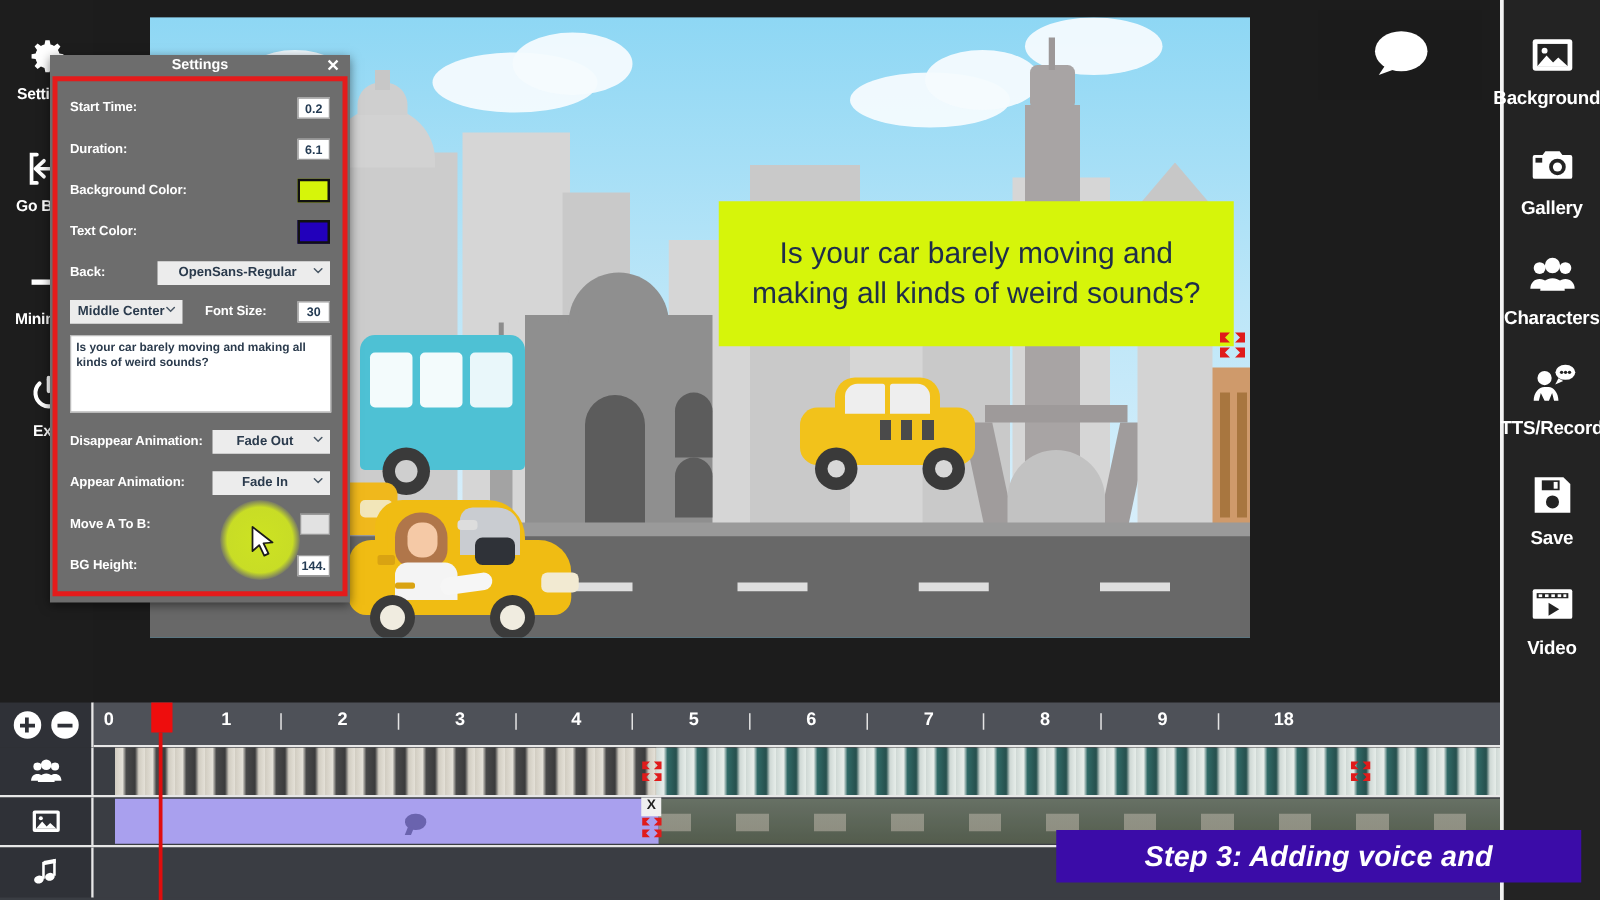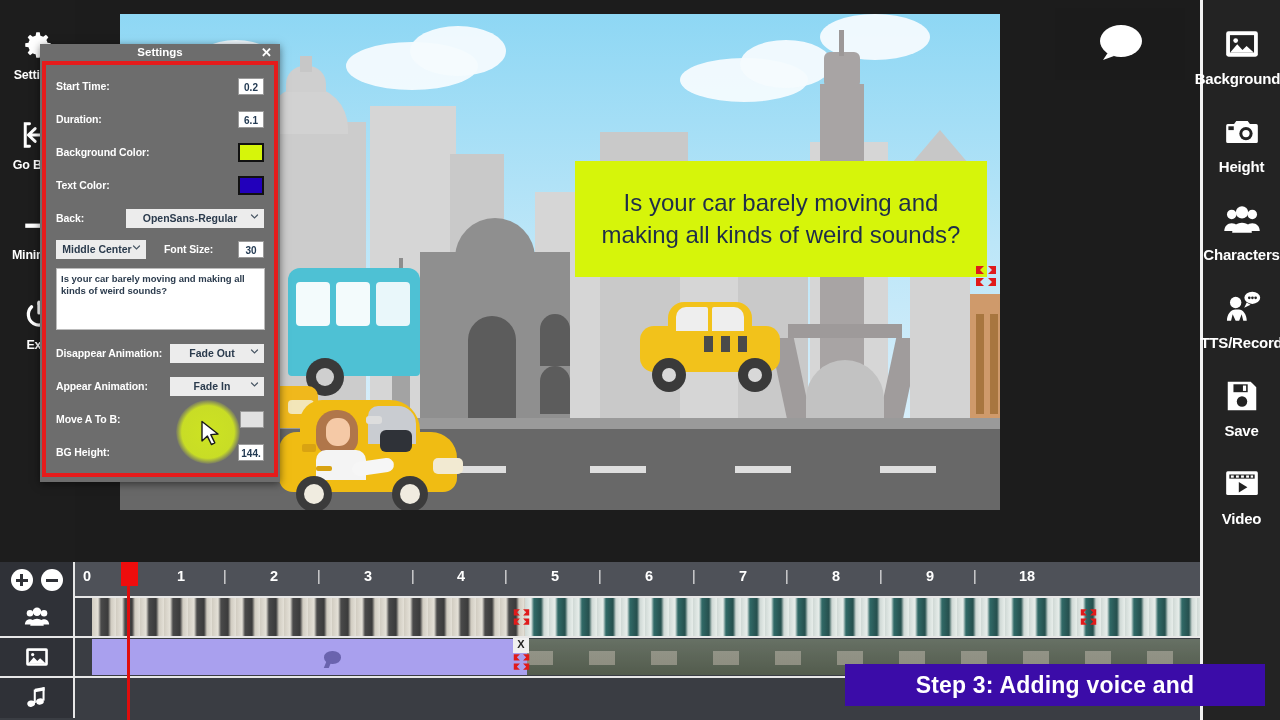--- a/index.html
+++ b/index.html
@@ -201,21 +201,21 @@
     position:absolute; left:438px; top:-2px; width:16px; height:17px; background:#f0f0f0;
     color:#222; font-size:11px; font-weight:bold; text-align:center; line-height:17px; cursor:pointer; z-index:12;
   }
   .redmark { position:absolute; width:17px; height:20px; z-index:11;}
 
   
   .banner {
     position:absolute; left:845px; top:664px; width:420px; height:42px;
     background:#3b0ca8; display:flex; align-items:center; justify-content:center; z-index:70;
   }
-  .banner-text { color:#fff; font-size:23px; font-weight:bold; letter-spacing:0.2px; }
+  .banner-text { color:#fff; font-size:23px; font-weight:bold; letter-spacing:0.2px;font-style:italic; }
 </style>
 </head>
 <body>
 
 <div id="app">
 
   <div class="preview">
     <div class="sky"></div>
 
     <div class="cloud" style="left:18px; top:42px; width:120px; height:46px;"></div>
@@ -379,21 +379,21 @@
       </svg>
       <span class="rb-label">Backgrounds</span>
     </div>
     <div class="rb-item">
       <svg class="rb-icon" viewBox="0 0 24 24">
         <path d="M3 7h4l1.4-2h7.2L17 7h4a1 1 0 011 1v10a1 1 0 01-1 1H3a1 1 0 01-1-1V8a1 1 0 011-1z" fill="#fff"></path>
         <circle cx="14.5" cy="13" r="4.2" fill="#232323"></circle>
         <circle cx="14.5" cy="13" r="2.3" fill="#fff"></circle>
         <rect x="3.4" y="8.4" width="3.4" height="2.4" fill="#232323"></rect>
       </svg>
-      <span class="rb-label">Height</span>
+      <span class="rb-label">Gallery</span>
     </div>
     <div class="rb-item">
       <svg class="rb-icon" viewBox="0 0 24 24" fill="#fff">
         <circle cx="5.5" cy="8.5" r="3"></circle>
           <path d="M0.8 19c0-3 2-5 4.7-5s4.7 2 4.7 5z"></path>
         <circle cx="18.5" cy="8.5" r="3"></circle>
           <path d="M13.8 19c0-3 2-5 4.7-5s4.7 2 4.7 5z"></path>
         <circle cx="12" cy="7.2" r="3.9"></circle>
           <path d="M5.8 20c0-3.7 2.7-6.3 6.2-6.3s6.2 2.6 6.2 6.3z"></path>
       </svg>

